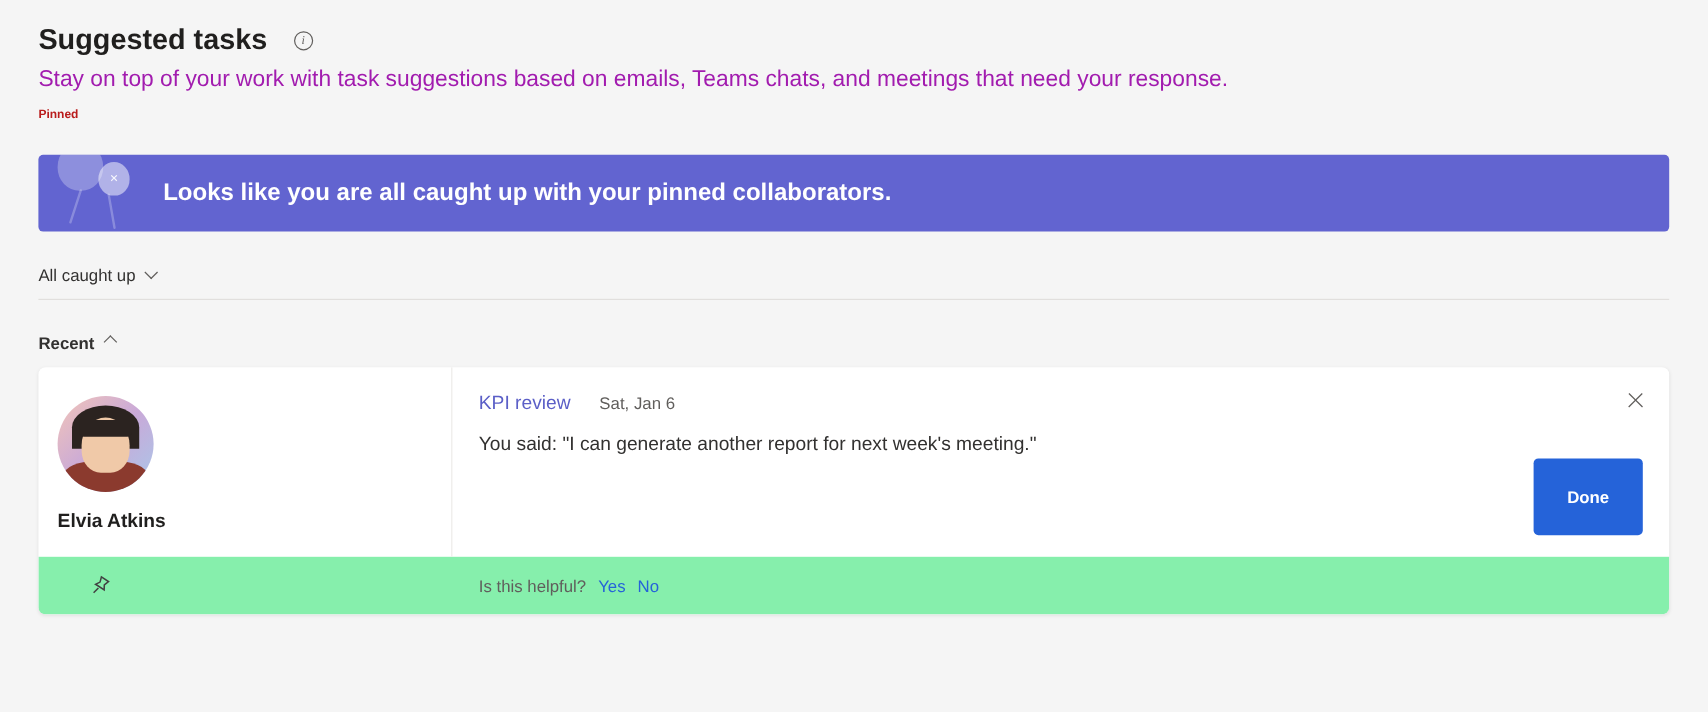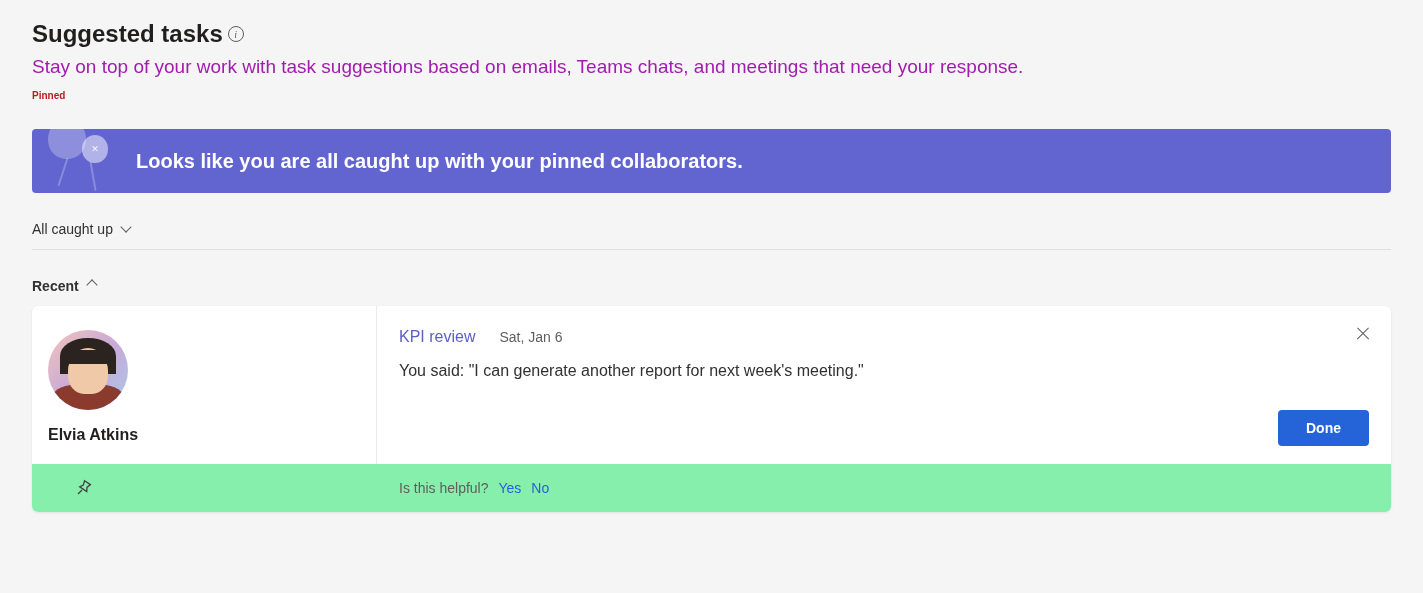--- a/index.html
+++ b/index.html
@@ -6,21 +6,21 @@
     body {
       font-family: 'Segoe UI', -apple-system, BlinkMacSystemFont, sans-serif;
       background: #f5f5f5;
       color: #323130;
       padding: 20px 32px;
       width: 1423px;
     }
     .page-title-row {
       display: flex;
       align-items: center;
-      gap: 5px;
+      gap: 22px;
       margin-bottom: 8px;
     }
     .page-title {
       font-size: 24px;
       font-weight: 600;
       color: #201f1e;
     }
     .info-icon {
       width: 16px;
       height: 16px;
@@ -255,21 +255,21 @@
       background: #605e5c;
     }
     .close-btn::before { transform: rotate(45deg); }
     .close-btn::after { transform: rotate(-45deg); }
     .done-btn {
       align-self: flex-end;
       background: #2563d9;
       color: #fff;
       border: none;
       border-radius: 4px;
-      padding: 10px 28px;
+      padding: 24px 28px;
       font-size: 14px;
       font-weight: 600;
       cursor: pointer;
     }
     .task-footer {
       background: #86efac;
       display: flex;
       align-items: center;
       height: 48px;
       padding: 0 22px;

